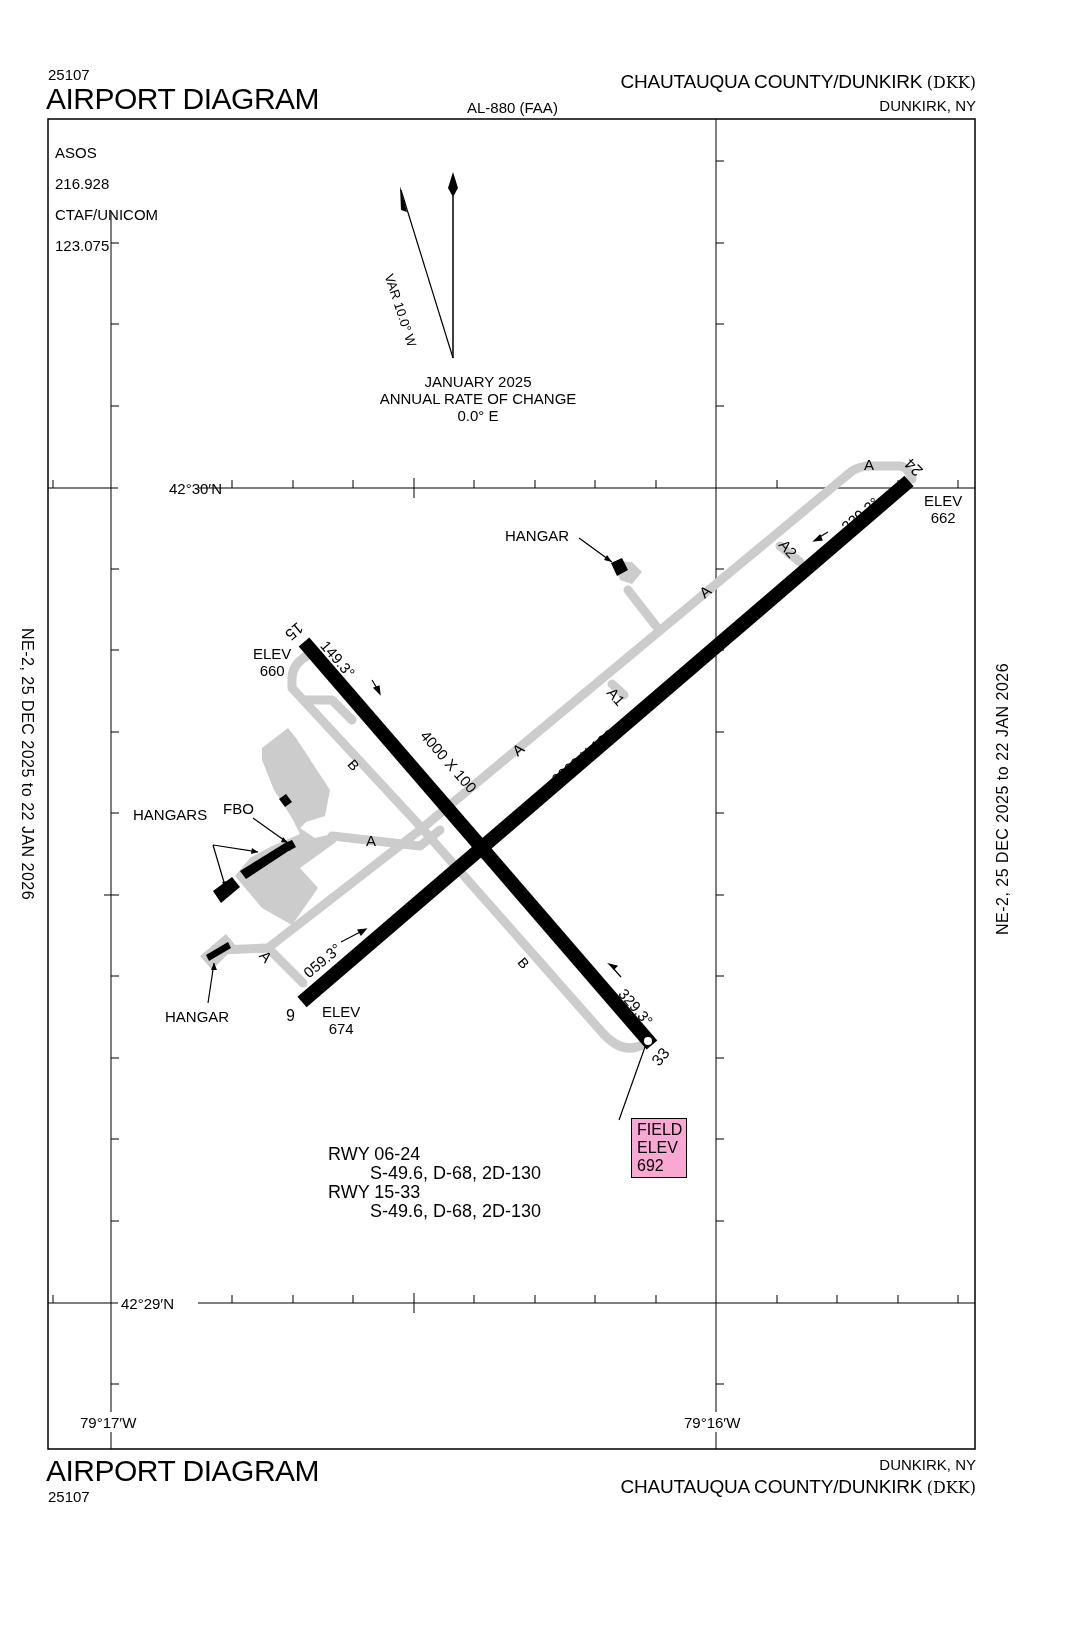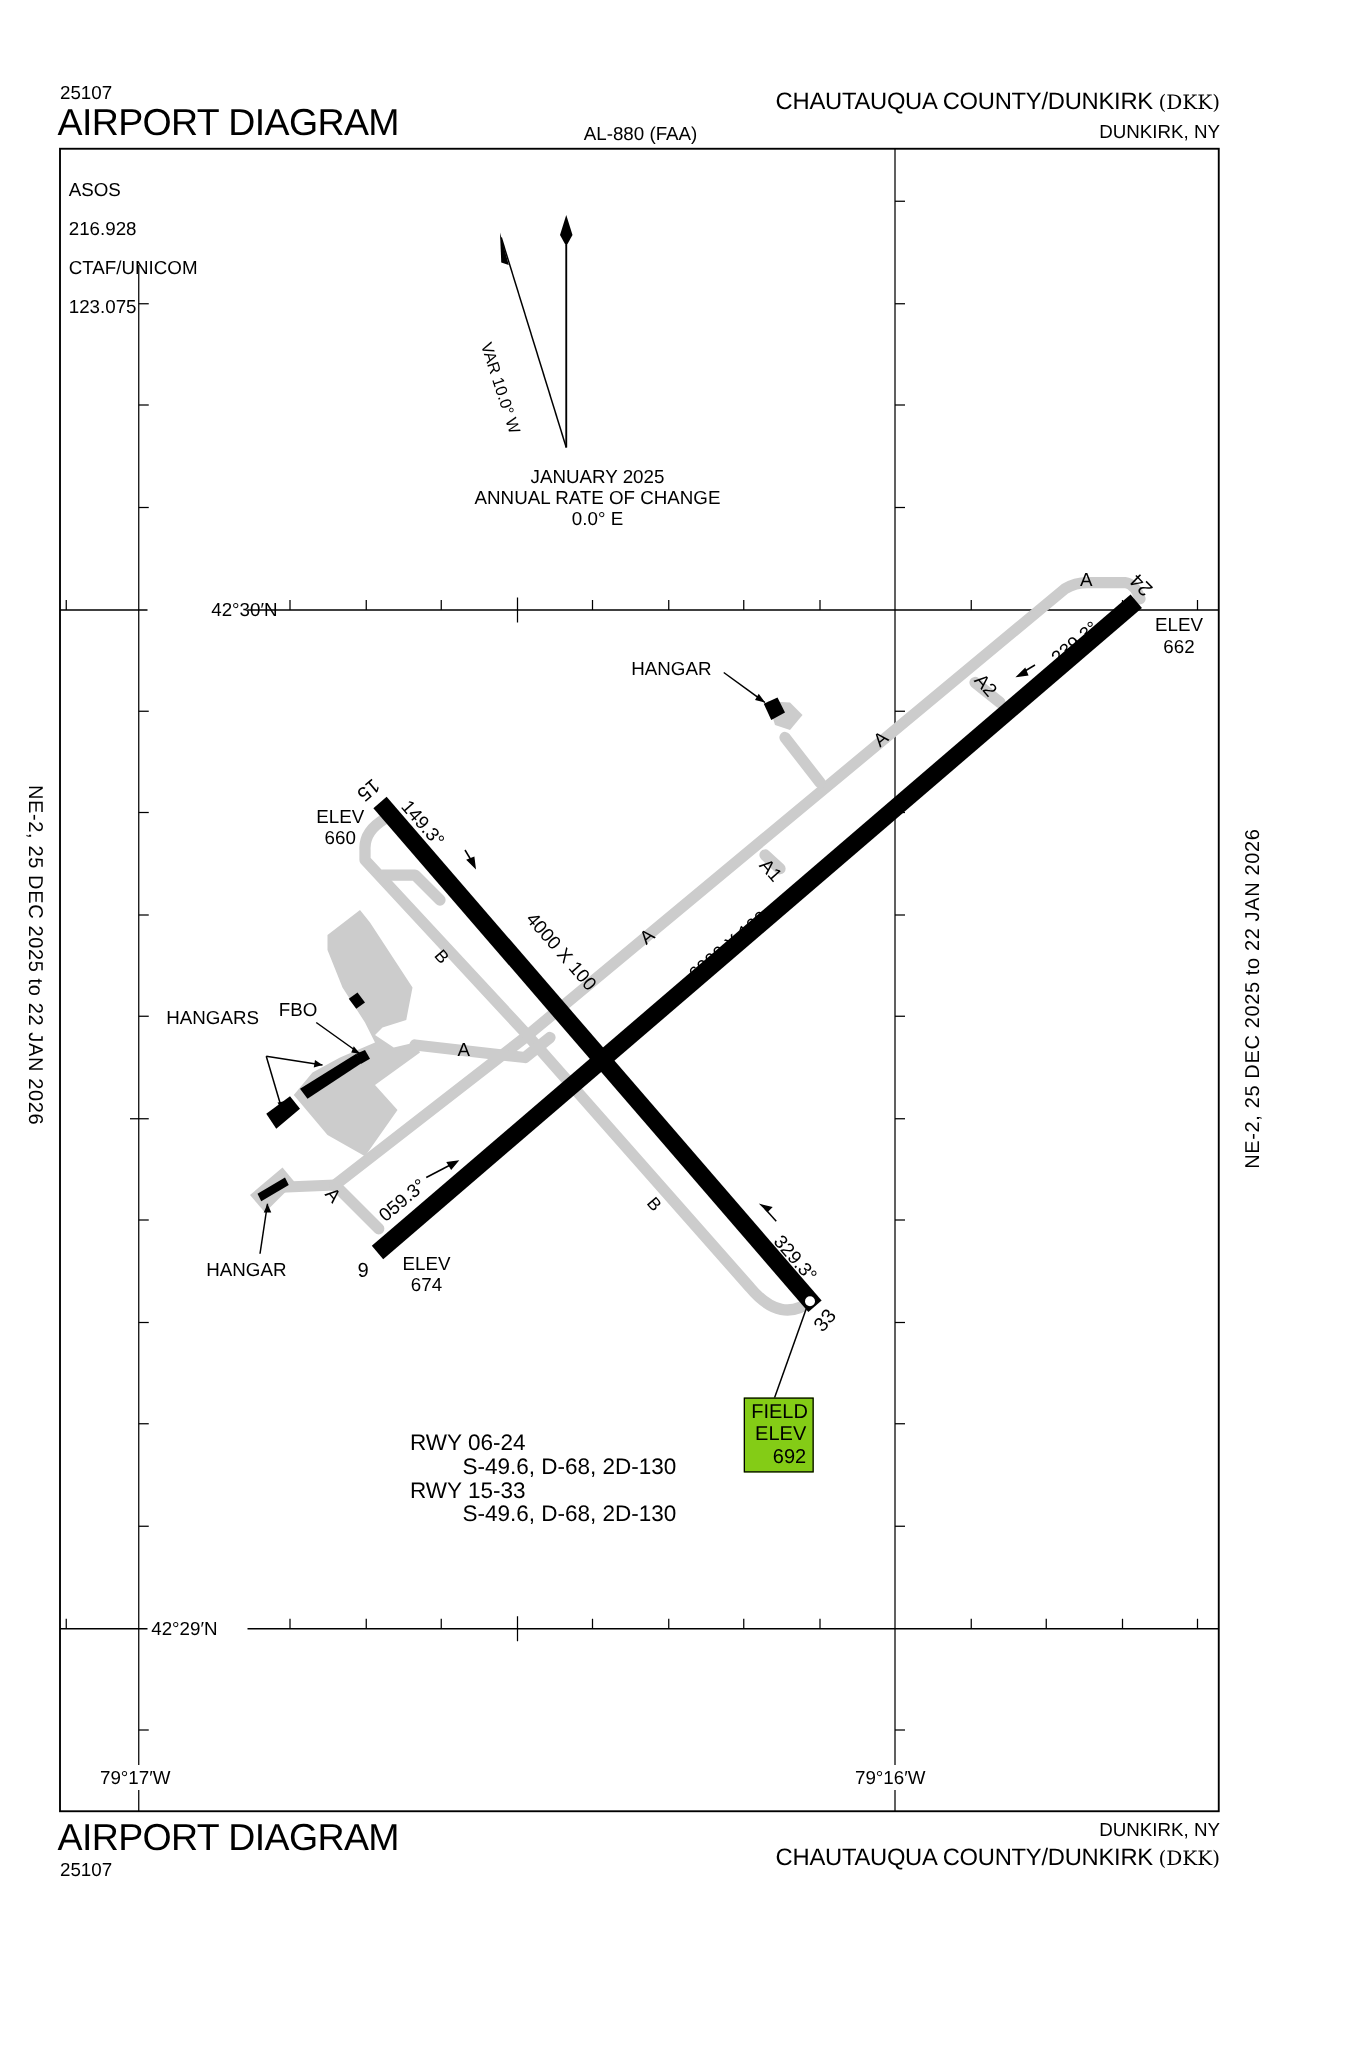--- a/index.html
+++ b/index.html
@@ -6,22 +6,22 @@
   body { width: 1076px; height: 1650px; position: relative; overflow: hidden;
          font-family: "Liberation Sans", "DejaVu Sans", sans-serif; color: #000; }
   .abs { position: absolute; white-space: nowrap; }
   .t-small { font-size: 15px; line-height: 17px; }
   .t-big { font-size: 30px; line-height: 32px; letter-spacing: -0.5px; }
   .t-airport { font-size: 19px; line-height: 24px; letter-spacing: -0.2px; }
   .t-serif { font-family: "DejaVu Serif", "Liberation Serif", serif; font-size: 16px; }
   .vert { font-size: 16px; letter-spacing: 0.5px; }
   #diagram { position: absolute; left: 0; top: 0; }
   .freqs div { font-size: 15px; line-height: 19px; margin-top: 12px; }
-  .field-box { border: 1.5px solid #000; background: #84cc16; text-align: right;
-               font-size: 16px; line-height: 18px; padding: 2px 5px; }
+  .field-box { border: 1.5px solid #000; background: #f9a8d4; text-align: left;
+               font-size: 16px; line-height: 18px; padding: 2px 5px; margin-left: 36px; }
   .rwy-info div { font-size: 18px; line-height: 19px; }
 </style>
 </head>
 <body>
 
 <div class="abs t-small" style="left:48px; top:66px;">25107</div>
 <div class="abs t-big" style="left:46px; top:83px;">AIRPORT DIAGRAM</div>
 <div class="abs t-small" style="left:467px; top:99px;">AL-880 (FAA)</div>
 <div class="abs" style="right:100px; top:70px; text-align:right;">
   <span class="t-airport">CHAUTAUQUA COUNTY/DUNKIRK</span>

